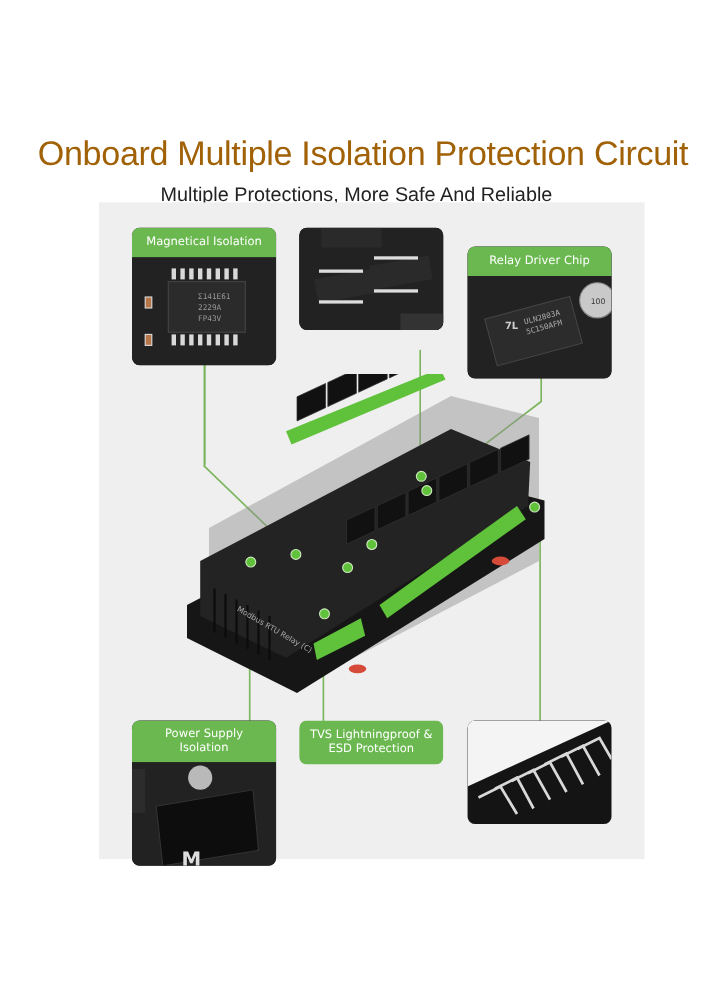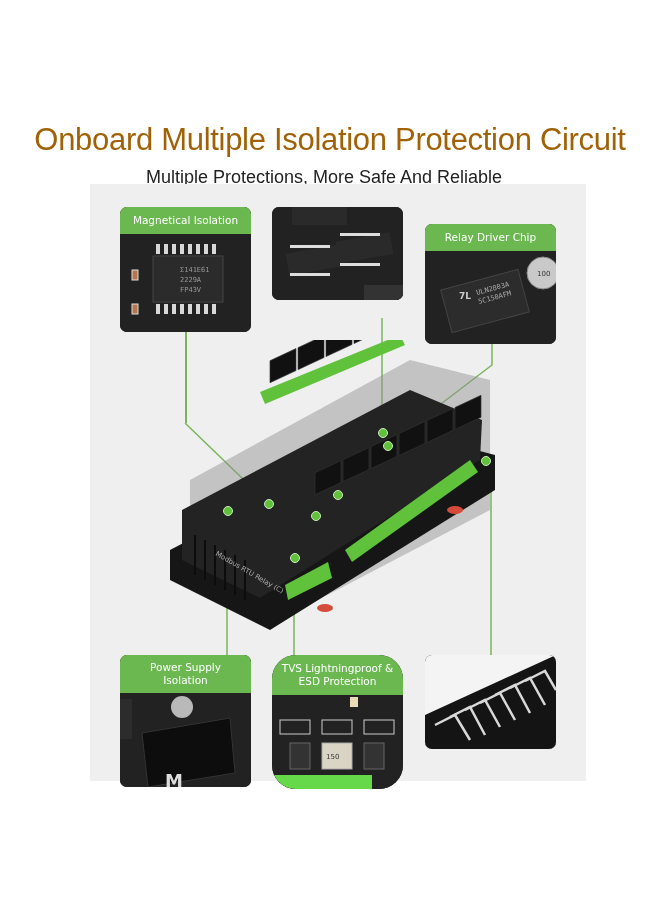--- a/index.html
+++ b/index.html
@@ -156,35 +156,22 @@
   <div class="photo" style="height:94px;">
     <svg width="131" height="94">
       <rect x="0" y="6" width="12" height="40" fill="#2c2c2c"></rect>
       <circle cx="62" cy="14" r="11" fill="#b9b9b9"></circle>
       <polygon points="22,40 110,25 115,80 28,94" fill="#0d0d0d" stroke="#333"></polygon>
       <text x="45" y="94" fill="#ddd" font-size="18" font-weight="bold" font-family="DejaVu Sans, sans-serif">M</text>
     </svg>
   </div>
 </div>
 
-<div class="card" style="left:272px;top:655px;border-radius:24px;">
+<div class="card" style="left:272px;top:655px;">
   <div class="label">TVS Lightningproof &amp; ESD Protection</div>
-  <div class="photo" style="height:94px;">
-    <svg width="131" height="94">
-      <rect x="8" y="25" width="30" height="14" fill="none" stroke="#ccc"></rect>
-      <rect x="50" y="25" width="30" height="14" fill="none" stroke="#ccc"></rect>
-      <rect x="92" y="25" width="30" height="14" fill="none" stroke="#ccc"></rect>
-      <rect x="18" y="48" width="20" height="26" fill="#333" stroke="#666"></rect>
-      <rect x="50" y="48" width="30" height="26" fill="#d9d4c4" stroke="#aaa"></rect>
-      <text x="54" y="64" fill="#333" font-size="7" font-family="DejaVu Sans, sans-serif">150</text>
-      <rect x="92" y="48" width="20" height="26" fill="#333" stroke="#666"></rect>
-      <rect x="78" y="2" width="8" height="10" fill="#e8dcb8"></rect>
-      <rect x="0" y="80" width="100" height="14" fill="#66d94a"></rect>
-    </svg>
-  </div>
 </div>
 
 <div class="card" style="left:425px;top:655px;">
   <div class="photo" style="height:94px;background:#f4f4f4;">
     <svg width="131" height="94">
       <polygon points="0,60 131,0 131,94 0,94" fill="#141414"></polygon>
       <g stroke="#d8d8d8" stroke-width="2.5" fill="none">
         <polyline points="10,70 30,60 45,85"></polyline>
         <polyline points="25,62 45,52 60,80"></polyline>
         <polyline points="40,55 60,45 75,72"></polyline>

